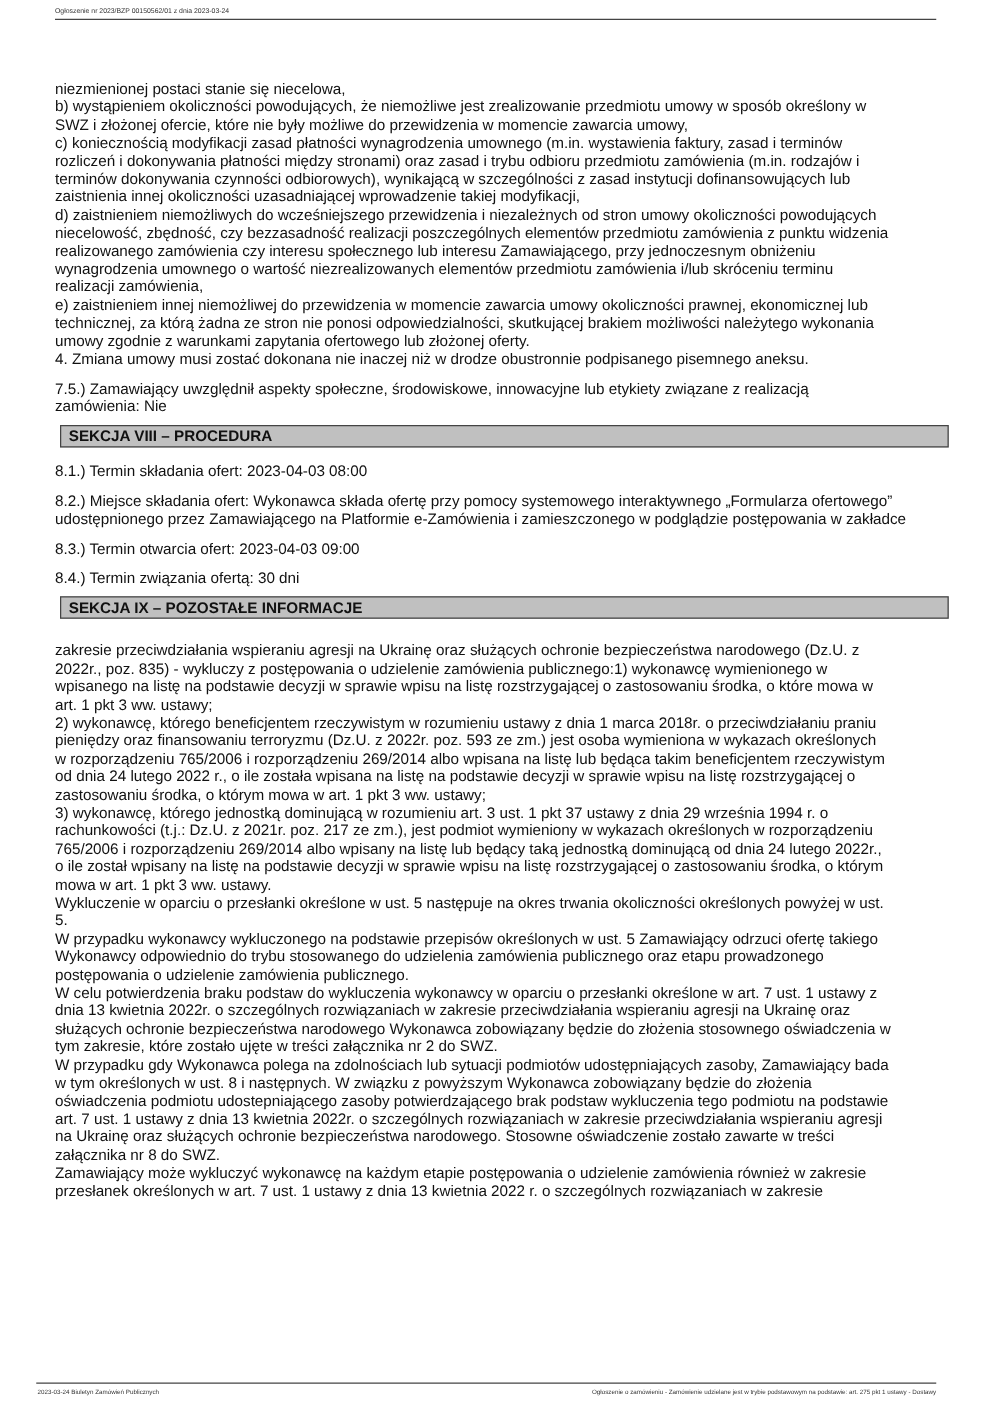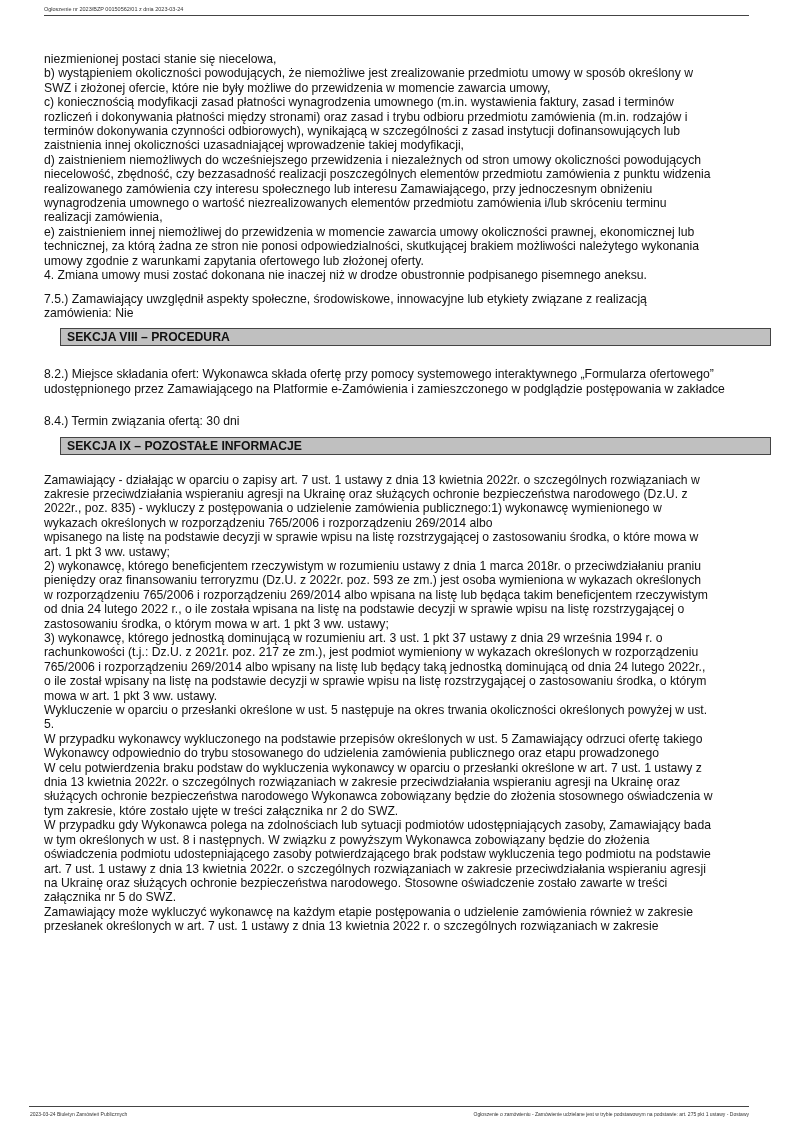--- a/index.html
+++ b/index.html
@@ -3,27 +3,27 @@
 <meta charset="utf-8">
 <style>
   html, body { margin: 0; padding: 0; background: #ffffff; }
   body { width: 793px; height: 1123px; position: relative; overflow: hidden;
          font-family: "Liberation Sans", sans-serif; color: #111; }
   .hdr { position: absolute; left: 44px; top: 6px; font-size: 5.5px; color: #333; }
   .hdr-rule { position: absolute; left: 44px; right: 44px; top: 15px; height: 0; border-top: 1px solid #444; }
   .ftr-rule { position: absolute; left: 29px; right: 44px; top: 1106px; height: 0; border-top: 1px solid #444; }
   .ftr-left { position: absolute; left: 30px; top: 1111px; font-size: 5px; color: #333; }
   .ftr-right { position: absolute; right: 44px; top: 1111px; font-size: 5px; color: #333; }
-  .content { position: absolute; left: 44px; top: 52px; width: 712px; font-size: 12.2px; line-height: 14.4px; }
+  .content { position: absolute; left: 44px; top: 64px; width: 712px; font-size: 12.2px; line-height: 14.4px; }
   .content p { margin: 0; }
   .gap { height: 9px; }
   .gap-sm { height: 8px; }
   b { font-weight: normal; }
   .section { border: 1px solid #444; background: #c0c0c0; font-weight: bold; font-size: 12.2px;
-             padding: 1px 0 1px 6px; height: 14px; line-height: 14px; margin-left: 16px; width: 703px; }
+             padding: 1px 0 1px 6px; height: 14px; line-height: 14px; margin-left: 4px; width: 703px; }
   .line { white-space: nowrap; }
 </style>
 </head>
 <body>
 
 <div class="hdr">Ogłoszenie nr 2023/BZP 00150562/01 z dnia 2023-03-24</div>
 <div class="hdr-rule"></div>
 
 <div class="content">
   <div>
@@ -51,72 +51,73 @@
     <p class="line"><b>7.5.) Zamawiający uwzględnił aspekty społeczne, środowiskowe, innowacyjne lub etykiety związane z realizacją</b></p>
     <p class="line"><b>zamówienia:</b><span> Nie</span></p>
   </div>
 
   <div class="gap-sm"></div>
 
   <div class="section">SEKCJA VIII – PROCEDURA</div>
 
   <div class="gap" style="height:12px"></div>
 
+  <p class="line"><b>8.1.) Termin składania ofert:</b><span> 2023-04-03 08:00</span></p>
 
   <div class="gap"></div>
 
   <div>
     <p class="line"><b>8.2.) Miejsce składania ofert:</b><span> Wykonawca składa ofertę przy pomocy systemowego interaktywnego „Formularza ofertowego”</span></p>
     <p class="line">udostępnionego przez Zamawiającego na Platformie e-Zamówienia i zamieszczonego w podglądzie postępowania w zakładce</p>
   </div>
 
   <div class="gap"></div>
 
+  <p class="line"><b>8.3.) Termin otwarcia ofert:</b><span> 2023-04-03 09:00</span></p>
 
   <div class="gap"></div>
 
   <p class="line"><b>8.4.) Termin związania ofertą:</b><span> 30 dni</span></p>
 
   <div class="gap-sm"></div>
 
   <div class="section">SEKCJA IX – POZOSTAŁE INFORMACJE</div>
 
   <div class="gap" style="height:18px"></div>
 
   <div>
-    <p class="line">Zamawiający - działając w oparciu o zapisy art. 7 ust. 1 ustawy z dnia 13 kwietnia 2022r. o szczególnych rozwiązaniach w</p>
     <p class="line">zakresie przeciwdziałania wspieraniu agresji na Ukrainę oraz służących ochronie bezpieczeństwa narodowego (Dz.U. z</p>
     <p class="line">2022r., poz. 835) - wykluczy z postępowania o udzielenie zamówienia publicznego:1) wykonawcę wymienionego w</p>
-    <p class="line">wykazach określonych w rozporządzeniu 765/2006 i rozporządzeniu 269/2014 albo</p>
     <p class="line">wpisanego na listę na podstawie decyzji w sprawie wpisu na listę rozstrzygającej o zastosowaniu środka, o które mowa w</p>
     <p class="line">art. 1 pkt 3 ww. ustawy;</p>
     <p class="line">2) wykonawcę, którego beneficjentem rzeczywistym w rozumieniu ustawy z dnia 1 marca 2018r. o przeciwdziałaniu praniu</p>
     <p class="line">pieniędzy oraz finansowaniu terroryzmu (Dz.U. z 2022r. poz. 593 ze zm.) jest osoba wymieniona w wykazach określonych</p>
     <p class="line">w rozporządzeniu 765/2006 i rozporządzeniu 269/2014 albo wpisana na listę lub będąca takim beneficjentem rzeczywistym</p>
     <p class="line">od dnia 24 lutego 2022 r., o ile została wpisana na listę na podstawie decyzji w sprawie wpisu na listę rozstrzygającej o</p>
     <p class="line">zastosowaniu środka, o którym mowa w art. 1 pkt 3 ww. ustawy;</p>
     <p class="line">3) wykonawcę, którego jednostką dominującą w rozumieniu art. 3 ust. 1 pkt 37 ustawy z dnia 29 września 1994 r. o</p>
     <p class="line">rachunkowości (t.j.: Dz.U. z 2021r. poz. 217 ze zm.), jest podmiot wymieniony w wykazach określonych w rozporządzeniu</p>
     <p class="line">765/2006 i rozporządzeniu 269/2014 albo wpisany na listę lub będący taką jednostką dominującą od dnia 24 lutego 2022r.,</p>
     <p class="line">o ile został wpisany na listę na podstawie decyzji w sprawie wpisu na listę rozstrzygającej o zastosowaniu środka, o którym</p>
     <p class="line">mowa w art. 1 pkt 3 ww. ustawy.</p>
     <p class="line">Wykluczenie w oparciu o przesłanki określone w ust. 5 następuje na okres trwania okoliczności określonych powyżej w ust.</p>
     <p class="line">5.</p>
     <p class="line">W przypadku wykonawcy wykluczonego na podstawie przepisów określonych w ust. 5 Zamawiający odrzuci ofertę takiego</p>
     <p class="line">Wykonawcy odpowiednio do trybu stosowanego do udzielenia zamówienia publicznego oraz etapu prowadzonego</p>
+    <p class="line">postępowania o udzielenie zamówienia publicznego.</p>
     <p class="line">W celu potwierdzenia braku podstaw do wykluczenia wykonawcy w oparciu o przesłanki określone w art. 7 ust. 1 ustawy z</p>
     <p class="line">dnia 13 kwietnia 2022r. o szczególnych rozwiązaniach w zakresie przeciwdziałania wspieraniu agresji na Ukrainę oraz</p>
     <p class="line">służących ochronie bezpieczeństwa narodowego Wykonawca zobowiązany będzie do złożenia stosownego oświadczenia w</p>
     <p class="line">tym zakresie, które zostało ujęte w treści załącznika nr 2 do SWZ.</p>
     <p class="line">W przypadku gdy Wykonawca polega na zdolnościach lub sytuacji podmiotów udostępniających zasoby, Zamawiający bada</p>
     <p class="line">w tym określonych w ust. 8 i następnych. W związku z powyższym Wykonawca zobowiązany będzie do złożenia</p>
     <p class="line">oświadczenia podmiotu udostepniającego zasoby potwierdzającego brak podstaw wykluczenia tego podmiotu na podstawie</p>
     <p class="line">art. 7 ust. 1 ustawy z dnia 13 kwietnia 2022r. o szczególnych rozwiązaniach w zakresie przeciwdziałania wspieraniu agresji</p>
     <p class="line">na Ukrainę oraz służących ochronie bezpieczeństwa narodowego. Stosowne oświadczenie zostało zawarte w treści</p>
-    <p class="line">załącznika nr 5 do SWZ.</p>
+    <p class="line">załącznika nr 8 do SWZ.</p>
     <p class="line">Zamawiający może wykluczyć wykonawcę na każdym etapie postępowania o udzielenie zamówienia również w zakresie</p>
     <p class="line">przesłanek określonych w art. 7 ust. 1 ustawy z dnia 13 kwietnia 2022 r. o szczególnych rozwiązaniach w zakresie</p>
   </div>
 </div>
 
 <div class="ftr-rule"></div>
 <div class="ftr-left">2023-03-24 Biuletyn Zamówień Publicznych</div>
 <div class="ftr-right">Ogłoszenie o zamówieniu - Zamówienie udzielane jest w trybie podstawowym na podstawie: art. 275 pkt 1 ustawy - Dostawy</div>
 
 </body></html>

